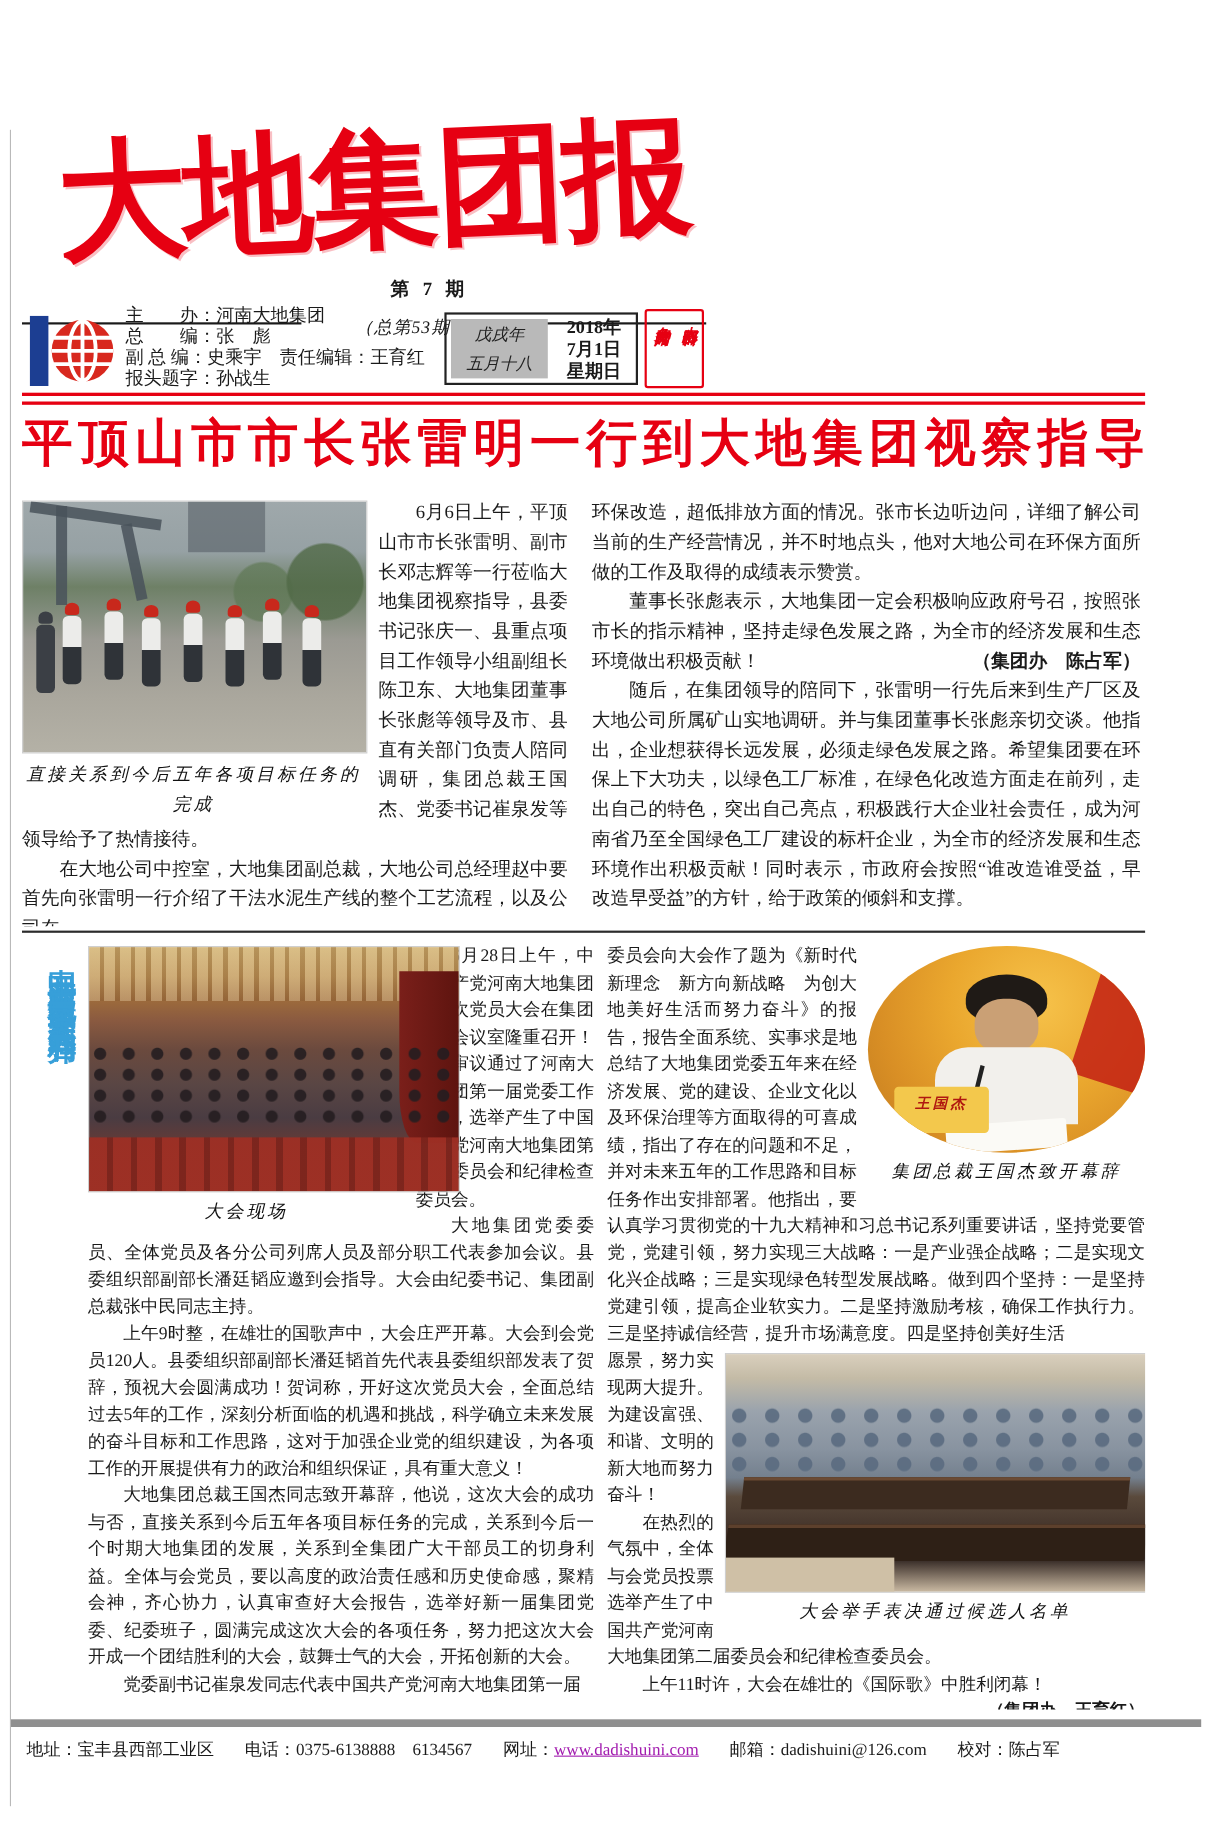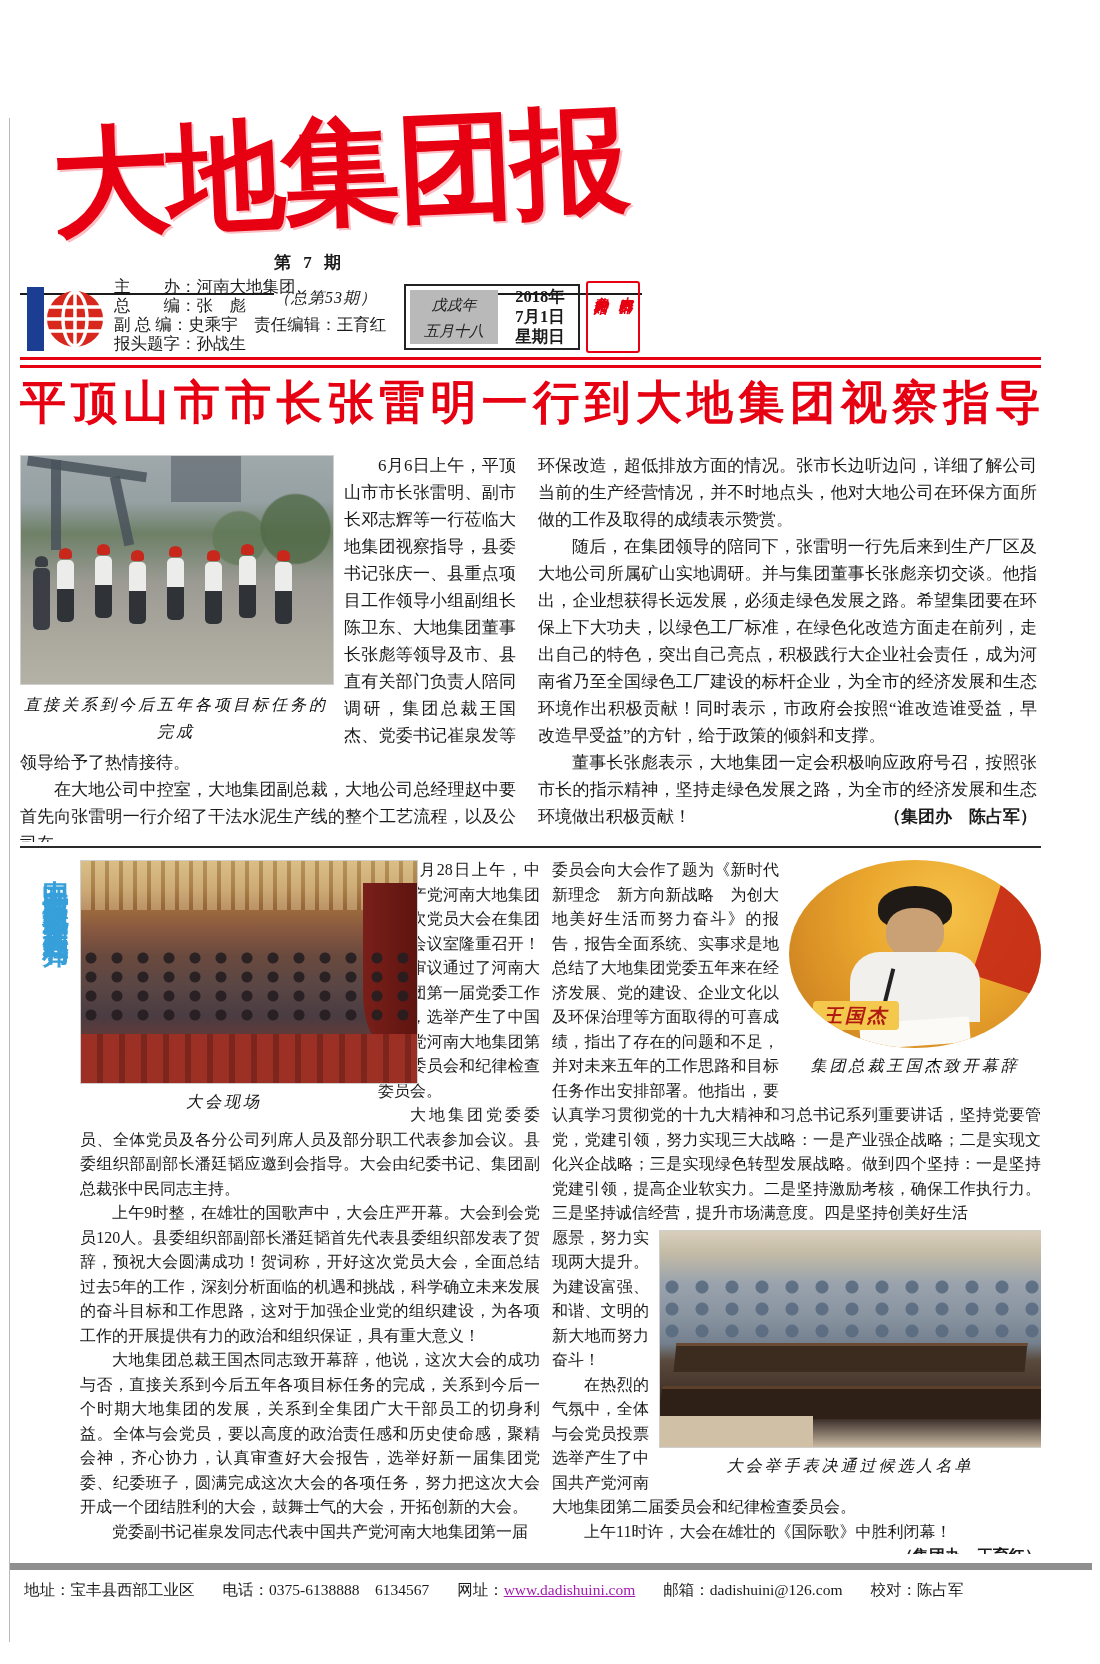--- a/index.html
+++ b/index.html
@@ -5,33 +5,33 @@
   html,body{margin:0;padding:0;background:#ffffff;}
   .page{position:relative;width:1100px;height:1664px;background:#fff;overflow:hidden;
         font-family:"Liberation Serif","DejaVu Serif",serif;color:#1a1a1a;}
   .scan-line-left{position:absolute;left:9px;top:118px;width:1px;height:1524px;background:#b9b9b9;}
 
   
   .masthead-title{position:absolute;left:52px;top:92px;width:590px;height:170px;
         font-family:"DejaVu Serif","Liberation Serif",serif;font-weight:bold;
         font-size:118px;line-height:158px;color:#e60012;letter-spacing:-3px;
         transform:rotate(-2.5deg);white-space:nowrap;text-shadow:2px 2px 0 rgba(230,0,18,.25);}
-  .issue-block{position:absolute;left:274px;top:251px;width:152px;text-align:left;}
+  .issue-block{position:absolute;left:274px;top:251px;width:152px;text-align:right;}
   .issue-no{font-size:17px;font-weight:bold;letter-spacing:4px;}
   .issue-total{font-size:16px;margin-top:14px;letter-spacing:1px;font-style:italic;}
   .rule-seg{position:absolute;top:293px;height:2px;background:#1a1a1a;}
   .rs1{left:20px;width:254px;} .rs2{left:426px;width:216px;}
 
   .logo{position:absolute;left:27px;top:287px;width:78px;height:64px;}
   .pub-lines{position:absolute;left:114px;top:277px;width:300px;font-size:16.5px;
         line-height:19px;font-weight:400;}
   .pub-lines div{white-space:nowrap;}
 
   .datebox{position:absolute;left:404px;top:284px;width:176px;height:66px;
-        border:2px solid #222;display:flex;box-sizing:border-box;}
+        border:2px solid #222;display:flex;box-sizing:border-box;align-items:flex-end;}
   .lunar{width:88px;margin:4px;background:#b9b9b9;text-align:center;font-size:15px;
         line-height:26px;padding-top:2px;font-style:italic;color:#222;}
   .greg{flex:1;text-align:center;font-weight:bold;font-size:16.5px;line-height:20px;padding-top:1px;}
 
   .notice{position:absolute;left:586px;top:281px;width:54px;height:72px;border:2px solid #e60012;
         border-radius:3px;display:flex;justify-content:center;gap:2px;padding:3px 0;box-sizing:border-box;}
   .notice span{writing-mode:vertical-lr;text-orientation:upright;color:#e60012;font-size:14px;
         font-weight:bold;line-height:23px;letter-spacing:1px;font-style:italic;}
 
   .red-rules{position:absolute;left:20px;top:357px;width:1021px;height:5px;
@@ -127,22 +127,22 @@
         background:radial-gradient(circle at 62% 28%,#f6c24a 0%,#eaa72e 40%,#d98f25 70%,#c07a1e 100%);}
   .ov-flag{position:absolute;right:-16px;top:18px;width:70px;height:110px;background:#c32014;
         transform:rotate(18deg);border-radius:8px;opacity:.85;}
   .ov-hair{position:absolute;left:50%;top:26px;width:74px;height:44px;transform:translateX(-50%);
         background:#1f1a16;border-radius:50% 50% 40% 40%;}
   .ov-face{position:absolute;left:50%;top:48px;width:58px;height:50px;transform:translateX(-50%);
         background:#caa075;border-radius:45%;}
   .ov-shirt{position:absolute;left:50%;top:92px;width:130px;height:70px;transform:translateX(-50%);
         background:#f2f0ec;border-radius:30px 30px 0 0;}
   .ov-mic{position:absolute;left:38%;top:108px;width:4px;height:52px;background:#222;transform:rotate(14deg);}
-  .ov-plate{position:absolute;left:24px;bottom:18px;width:86px;height:29px;background:#f3c84c;
-        border-radius:4px;text-align:center;font-size:19px;line-height:30px;color:#b01810;
+  .ov-plate{position:absolute;left:24px;bottom:18px;width:86px;height:42px;background:#f3c84c;
+        border-radius:4px;text-align:center;font-size:13px;line-height:30px;color:#b01810;
         font-weight:bold;font-style:italic;letter-spacing:3px;}
   .ov-paper{position:absolute;left:50%;bottom:2px;width:110px;height:26px;transform:translateX(-50%) rotate(-4deg);
         background:#fbfaf6;border-radius:3px;}
 
   .photo3-wrap{float:right;width:382px;margin:4px 0 2px 10px;}
   .photo3{position:relative;width:382px;height:216px;overflow:hidden;border:1px solid #cfcfcf;
         background:linear-gradient(180deg,#d9cfbd 0%,#c4bba6 10%,#9aa3ad 24%,#8893a0 40%,#74808e 52%,#5a4a3c 60%,#43332a 74%,#302420 86%,#c9b9a2 100%);}
   .ph3-heads{position:absolute;left:0;top:22%;width:100%;height:30%;
         background-image:radial-gradient(circle at 12px 9px,#5a6b80 6px,transparent 7px);
         background-size:30px 22px;opacity:.9;}
@@ -233,22 +233,22 @@
           <div class="person ps6"></div>
           <div class="person ps7"></div>
         </div>
         <div class="caption">直接关系到今后五年各项目标任务的完成</div>
       </div>
       <p class="indent"><span>6月6日上午，平顶山市市长张雷明、副市长邓志辉等一行莅临大地集团视察指导，县委书记张庆一、县重点项目工作领导小组副组长陈卫东、大地集团董事长张彪等领导及市、县直有关部门负责人陪同调研，集团总裁王国杰、党委书记崔泉发等领导给予了热情接待。</span></p>
       <p class="indent"><span>在大地公司中控室，大地集团副总裁，大地公司总经理赵中要首先向张雷明一行介绍了干法水泥生产线的整个工艺流程，以及公司在</span></p>
     </div>
     <div class="a1-col2">
       <p><span>环保改造，超低排放方面的情况。张市长边听边问，详细了解公司当前的生产经营情况，并不时地点头，他对大地公司在环保方面所做的工作及取得的成绩表示赞赏。</span></p>
+      <p class="indent"><span>董事长张彪表示，大地集团一定会积极响应政府号召，按照张市长的指示精神，坚持走绿色发展之路，为全市的经济发展和生态环境做出积极贡献！</span><span class="byline">（集团办　陈占军）</span></p>
       <p class="indent"><span>随后，在集团领导的陪同下，张雷明一行先后来到生产厂区及大地公司所属矿山实地调研。并与集团董事长张彪亲切交谈。他指出，企业想获得长远发展，必须走绿色发展之路。希望集团要在环保上下大功夫，以绿色工厂标准，在绿色化改造方面走在前列，走出自己的特色，突出自己亮点，积极践行大企业社会责任，成为河南省乃至全国绿色工厂建设的标杆企业，为全市的经济发展和生态环境作出积极贡献！同时表示，市政府会按照“谁改造谁受益，早改造早受益”的方针，给于政策的倾斜和支撑。</span></p>
-      <p class="indent"><span>董事长张彪表示，大地集团一定会积极响应政府号召，按照张市长的指示精神，坚持走绿色发展之路，为全市的经济发展和生态环境做出积极贡献！</span><span class="byline">（集团办　陈占军）</span></p>
     </div>
   </div>
 
   <div class="rule2"></div>
 
   <div class="section2 bodytext">
     <div class="vhead">中国共产党河南大地集团第二次党员大会胜利召开</div>
 
     <div class="a2-left">
       <div class="photo2-wrap">

